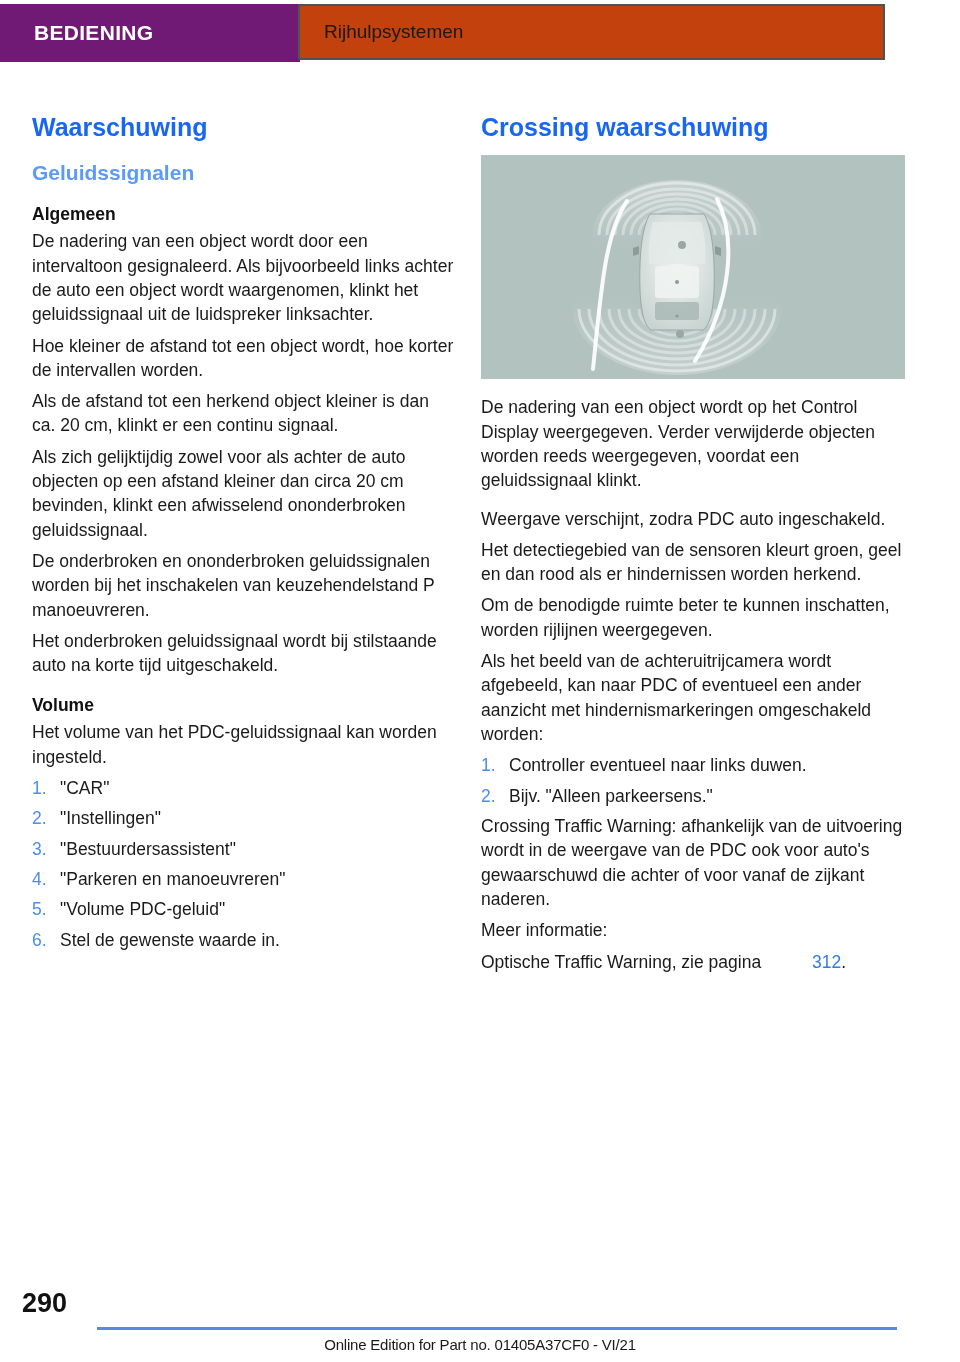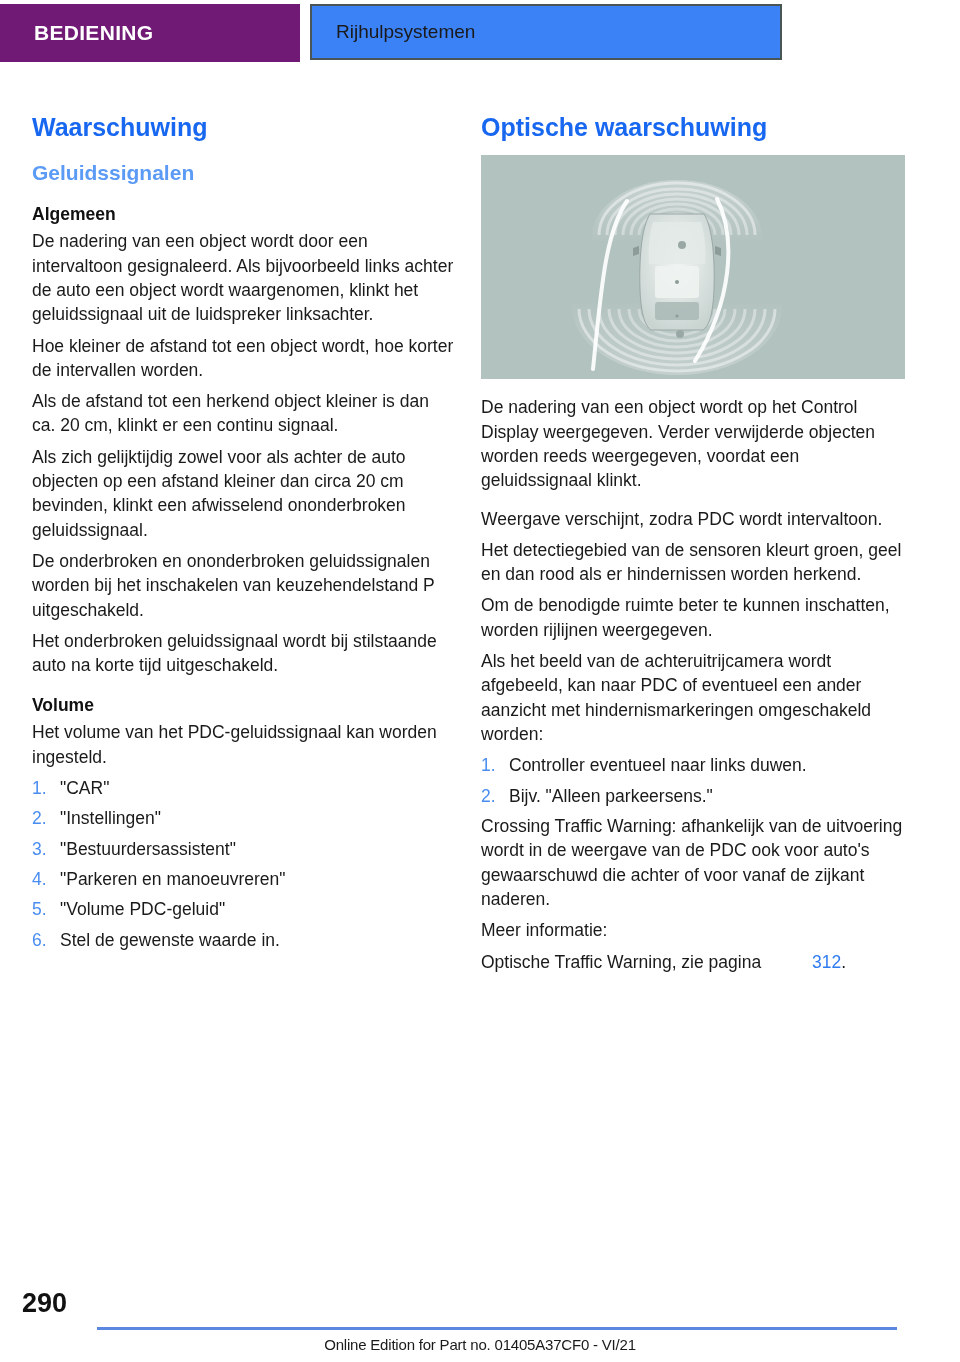--- a/index.html
+++ b/index.html
@@ -36,27 +36,27 @@
   }
   .header-chapter-label {
     color: #ffffff;
     font-size: 21px;
     font-weight: bold;
     letter-spacing: 0.3px;
     margin-left: 34px;
   }
   .header-section {
     position: absolute;
-    left: 310px;
+    left: 298px;
     top: 4px;
-    width: 472px;
+    width: 587px;
     height: 56px;
     border: 2px solid #4a5555;
     box-sizing: border-box;
-    background: #3b82f6;
+    background: #c2410c;
     display: flex;
     align-items: center;
   }
   .header-section-label {
     font-size: 19px;
     color: #1a1a1a;
     margin-left: 24px;
   }
 
   
@@ -201,21 +201,21 @@
 
   <div class="col col-left">
     <h1 class="title">Waarschuwing</h1>
     <h2 class="subtitle">Geluidssignalen</h2>
     <h3 class="subhead">Algemeen</h3>
 
     <p class="para">De nadering van een object wordt door een intervaltoon gesignaleerd. Als bijvoorbeeld links achter de auto een object wordt waargenomen, klinkt het geluidssignaal uit de luidspreker linksachter.</p>
     <p class="para">Hoe kleiner de afstand tot een object wordt, hoe korter de intervallen worden.</p>
     <p class="para">Als de afstand tot een herkend object kleiner is dan ca. 20 cm, klinkt er een continu signaal.</p>
     <p class="para">Als zich gelijktijdig zowel voor als achter de auto objecten op een afstand kleiner dan circa 20 cm bevinden, klinkt een afwisselend ononderbroken geluidssignaal.</p>
-    <p class="para">De onderbroken en ononderbroken geluidssignalen worden bij het inschakelen van keuzehendelstand P uitgeschakeld.</p>
+    <p class="para">De onderbroken en ononderbroken geluidssignalen worden bij het inschakelen van keuzehendelstand P manoeuvreren.</p>
     <p class="para">Het onderbroken geluidssignaal wordt bij stilstaande auto na korte tijd uitgeschakeld.</p>
 
     <h3 class="subhead">Volume</h3>
     <p class="para">Het volume van het PDC-geluidssignaal kan worden ingesteld.</p>
 
     <ol class="steps">
       <li>
         <span class="num">1.</span>
         <span class="txt">"CAR"</span>
       </li>
@@ -236,21 +236,21 @@
         <span class="txt">"Volume PDC-geluid"</span>
       </li>
       <li>
         <span class="num">6.</span>
         <span class="txt">Stel de gewenste waarde in.</span>
       </li>
     </ol>
   </div>
 
   <div class="col col-right">
-    <h1 class="title">Optische waarschuwing</h1>
+    <h1 class="title">Crossing waarschuwing</h1>
 
     <div class="figure">
       <svg width="424" height="224" viewBox="0 0 424 224" xmlns="http://www.w3.org/2000/svg">
         <defs>
           <linearGradient id="fadeUp" x1="0" y1="1" x2="0" y2="0">
             <stop offset="0%" stop-color="#ffffff" stop-opacity="0.05"></stop>
             <stop offset="100%" stop-color="#ffffff" stop-opacity="0.75"></stop>
           </linearGradient>
           <linearGradient id="fadeDown" x1="0" y1="0" x2="0" y2="1">
             <stop offset="0%" stop-color="#ffffff" stop-opacity="0.05"></stop>
@@ -308,21 +308,21 @@
         </g>
 
         <g fill="#9aa8a5">
           <circle cx="201" cy="90" r="4"></circle>
           <circle cx="199" cy="179" r="4"></circle>
         </g>
       </svg>
     </div>
 
     <p class="para">De nadering van een object wordt op het Control Display weergegeven. Verder verwijderde objecten worden reeds weergegeven, voordat een geluidssignaal klinkt.</p>
-    <p class="para gap-top">Weergave verschijnt, zodra PDC wordt intervaltoon.</p>
+    <p class="para gap-top">Weergave verschijnt, zodra PDC auto ingeschakeld.</p>
     <p class="para">Het detectiegebied van de sensoren kleurt groen, geel en dan rood als er hindernissen worden herkend.</p>
     <p class="para">Om de benodigde ruimte beter te kunnen inschatten, worden rijlijnen weergegeven.</p>
     <p class="para">Als het beeld van de achteruitrijcamera wordt afgebeeld, kan naar PDC of eventueel een ander aanzicht met hindernismarkeringen omgeschakeld worden:</p>
 
     <ol class="steps">
       <li>
         <span class="num">1.</span>
         <span class="txt">Controller eventueel naar links duwen.</span>
       </li>
       <li>

